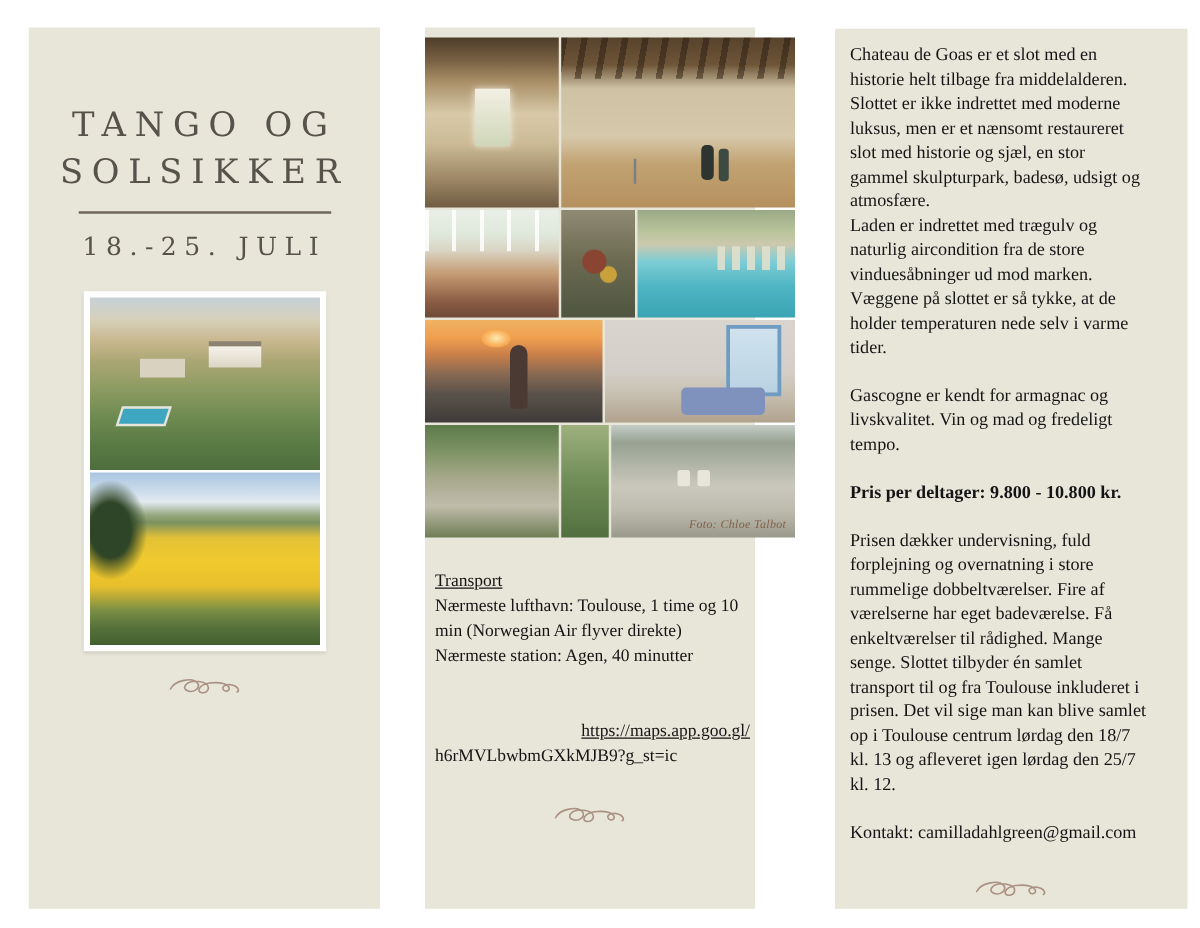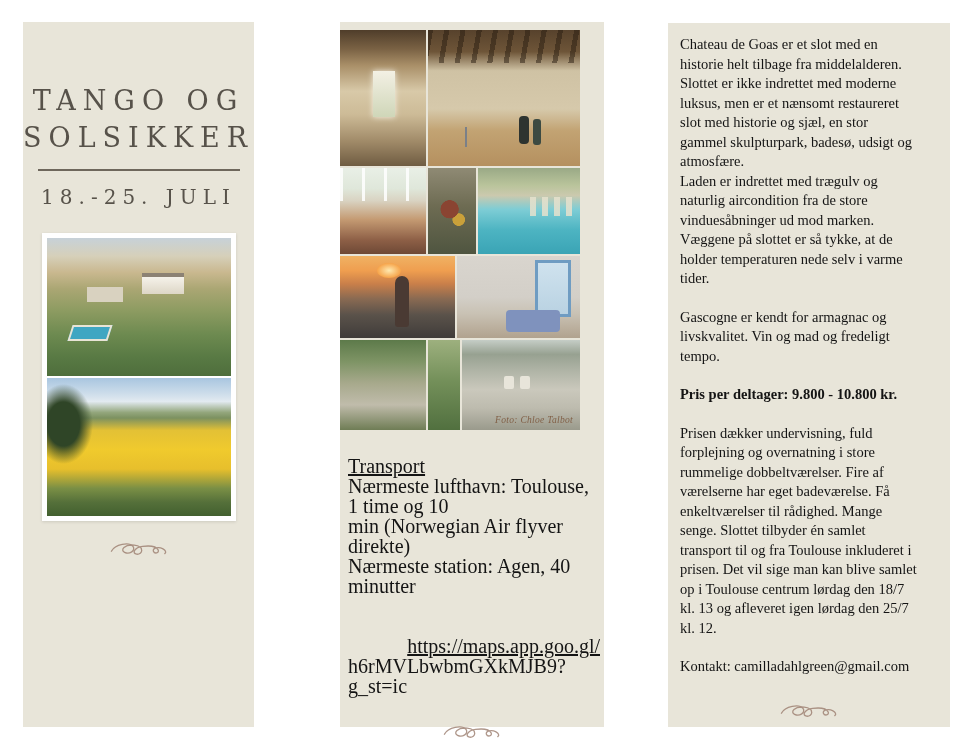--- a/index.html
+++ b/index.html
@@ -4,21 +4,21 @@
 <style>
   * { margin:0; padding:0; box-sizing:border-box; }
   html,body { background:#ffffff; }
   .page {
     position:relative; width:960px; height:742px; background:#ffffff;
     font-family:"Liberation Serif", serif; overflow:hidden;
   }
   .panel {
     position:absolute; top:22px; height:705px; background:#e8e5d9;
   }
-  .panel-left   { left:23px;  width:231px; }
+  .panel-left   { left:23px;  width:281px; }
   .panel-middle { left:340px; width:264px; }
   .panel-right  { left:668px; width:282px; height:704px; top:23px; }
 
   
   .title-block { margin-top:60px; text-align:center; color:#57524a;
     font-family:"DejaVu Serif", serif; }
   .title-line { font-size:27px; letter-spacing:7px; line-height:37px; font-weight:400; }
   .title-rule { width:202px; border:none; border-top:2px solid #6e675c; margin:13px auto 9px; }
   .date-line { font-size:20px; letter-spacing:6px; line-height:34px; }
 
@@ -40,21 +40,21 @@
   .left-desc { margin:25px auto 0; width:262px; text-align:center;
     font-family:"DejaVu Serif", serif; font-size:15px; line-height:25px;
     color:#2a2825; white-space:pre-line; }
 
   .flourish { display:block; margin:0 auto; color:#9b7d6e; opacity:.8; }
   .flourish-left { margin-top:16px; }
   .flourish-mid { margin-top:24px; }
   .flourish-right { margin-top:22px; }
 
   
-  .collage { position:relative; margin-top:8px; width:240px; display:flex;
+  .collage { position:relative; margin-top:8px; width:296px; display:flex;
     flex-direction:column; gap:2px; }
   .c-row { display:flex; gap:2px; }
   .ph { position:relative; overflow:hidden; }
   .r1 { height:136px; } .r2 { height:86px; } .r3 { height:82px; } .r4 { height:90px; }
 
   .ph-hallway { flex:0 0 36%;
     background:linear-gradient(180deg,#4f3d2a 0%,#7a6244 14%,#a98f68 26%,#d8c9a8 45%,#cdbb97 62%,#a08a68 82%,#6f5c42 100%); }
   .ph-hallway::after { content:""; position:absolute; left:38%; top:30%; width:26%; height:34%;
     background:linear-gradient(#f3f0e4,#cfd6b8); box-shadow:0 0 6px rgba(255,255,250,.8); }
   .ph-dance { flex:1;
@@ -96,21 +96,21 @@
   .ph-green { flex:0 0 13%;
     background:linear-gradient(180deg,#9db07e 0%,#74905a 45%,#51703f 100%); }
   .ph-terrace { flex:1;
     background:linear-gradient(180deg,#c5cdc6 0%,#97a191 16%,#adb2a4 32%,#cac8bc 55%,#bdbbae 76%,#9a9a8c 100%); }
   .ph-terrace::after { content:""; position:absolute; left:36%; top:40%; width:10px; height:13px;
     background:#e8e5da; box-shadow:16px 0 0 #e8e5da; border-radius:2px; }
 
   .photo-credit { position:absolute; right:7px; bottom:5px; font-style:italic;
     font-size:9.5px; color:rgba(122,84,56,.85); letter-spacing:.3px; }
 
-  .transport { margin:26px 0 0 8px; font-size:20px; line-height:20px; color:#141414;
+  .transport { margin:26px 0 0 8px; font-size:14px; line-height:20px; color:#141414;
     width:252px; }
   .t-heading { text-decoration:underline; }
   .t-body { white-space:pre-line; }
   .t-gap { height:20px; }
   .t-link1 { text-decoration:underline;text-align:right; }
 
   
   .right-text { padding:12px 12px 0 12px; font-size:14.5px; line-height:19.5px; color:#141414; }
   .right-text p { white-space:pre-line; margin-bottom:19px; }
   .p-price { font-weight:bold; }

